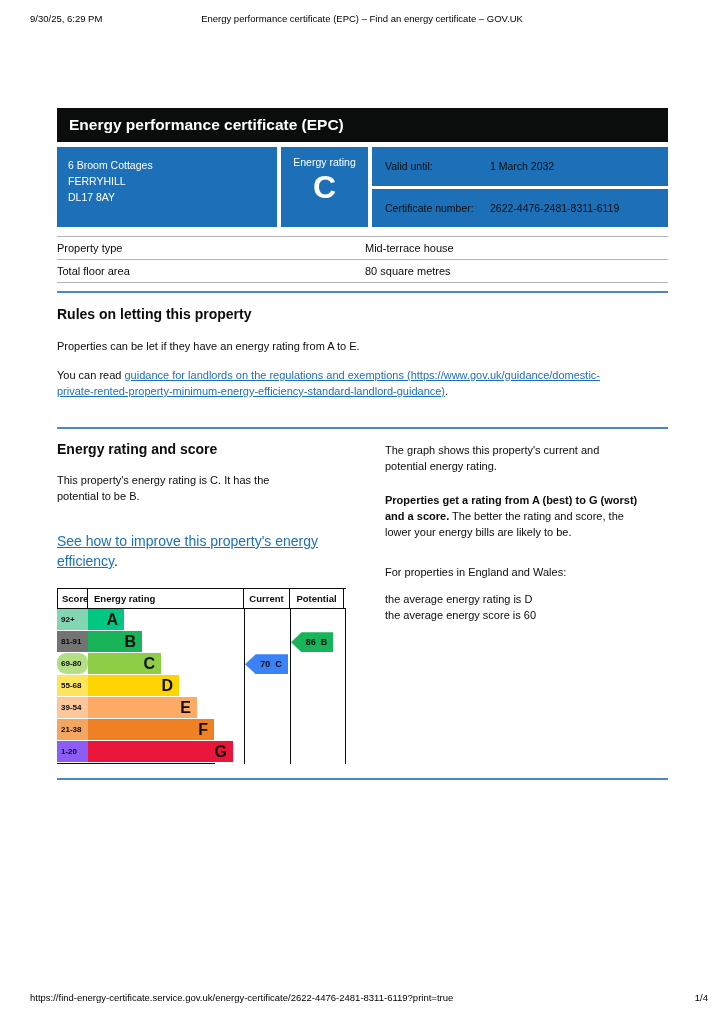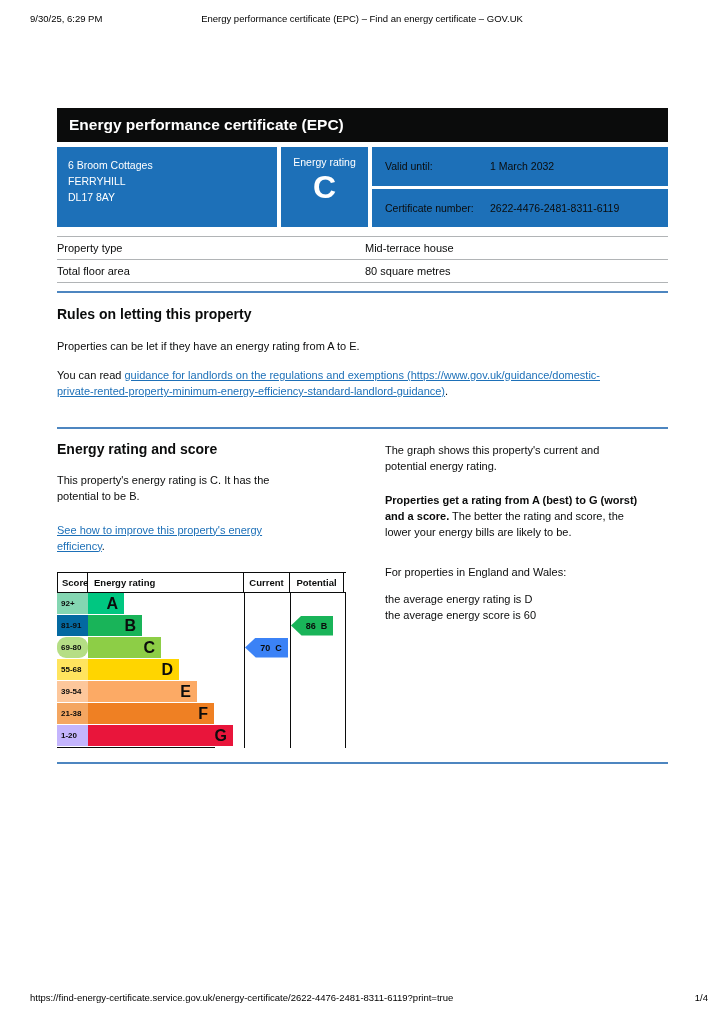--- a/index.html
+++ b/index.html
@@ -43,21 +43,21 @@
   p.body-text { font-size:11px; line-height:1.45; }
   .pre { white-space:pre-line; }
   .rules-p1 { margin-top:17px; }
   .rules-p2 { margin-top:13px; }
   a.link { color:#1d70b8; text-decoration:underline; cursor:pointer; }
 
   .cols { display:flex; margin-top:12px; }
   .col-left { width:289px; margin-right:39px; }
   .col-right { flex:1; }
   .left-p1 { margin-top:16px; }
-  .left-link { margin-top:18px; font-size:11px; line-height:1.45; }
+  .left-link { margin-top:26px; font-size:14px; line-height:1.45; }
   .right-p1 { margin-top:2px; }
   .right-p2 { margin-top:18px; }
   .right-p3 { margin-top:24px; }
   .right-p4 { margin-top:12px; }
 
   
   .chart { margin-top:17px; width:289px; font-size:0; }
   .chart-header { display:flex; height:21px; border-top:1px solid #0b0c0c; border-bottom:1px solid #0b0c0c; }
   .chart-header > div { font-size:9.5px; font-weight:bold; line-height:19px; }
   .ch-score { width:31px; border-left:1px solid #0b0c0c; border-right:1px solid #0b0c0c; padding-left:4px; }
@@ -143,41 +143,41 @@
             <div class="ch-rating">Energy rating</div>
             <div class="ch-current">Current</div>
             <div class="ch-potential">Potential</div>
           </div>
           <div class="chart-body" id="chart-body">
             <div class="band-row">
                 <div class="score-cell" style="background: rgb(132, 214, 178);">92+</div>
                 <div class="band-bar" style="background: rgb(0, 199, 129); width: 36px;">A</div>
               </div>
               <div class="band-row">
-                <div class="score-cell" style="background: #0369a1;">81-91</div>
+                <div class="score-cell" style="background: #737373;">81-91</div>
                 <div class="band-bar" style="background: rgb(25, 180, 89); width: 54px;">B</div>
               </div>
               <div class="band-row">
                 <div class="score-cell" style="background: rgb(181, 222, 133); border-radius: 9px;">69-80</div>
                 <div class="band-bar" style="background: rgb(141, 206, 70); width: 73px;">C</div>
               </div>
               <div class="band-row">
                 <div class="score-cell" style="background: rgb(255, 228, 94);">55-68</div>
                 <div class="band-bar" style="background: rgb(255, 213, 0); width: 91px;">D</div>
               </div>
               <div class="band-row">
                 <div class="score-cell" style="background: rgb(253, 199, 155);">39-54</div>
                 <div class="band-bar" style="background: rgb(252, 170, 101); width: 109px;">E</div>
               </div>
               <div class="band-row">
                 <div class="score-cell" style="background: rgb(244, 166, 97);">21-38</div>
                 <div class="band-bar" style="background: rgb(239, 128, 35); width: 126px;">F</div>
               </div>
               <div class="band-row">
-                <div class="score-cell" style="background: #c4b5fd;">1-20</div>
+                <div class="score-cell" style="background: #8b5cf6;">1-20</div>
                 <div class="band-bar" style="background: rgb(233, 21, 59); width: 145px;">G</div>
               </div>
               <div class="vline vl-1"></div>
             <div class="vline vl-2"></div>
             <div class="vline vl-3"></div>
             <div class="chart-bottom-line"></div>
             <div class="arrow arrow-current" id="arrow-current" style="background: #3b82f6; top: 45px;">
               <span>70</span>
               <span>C</span>
             </div>

